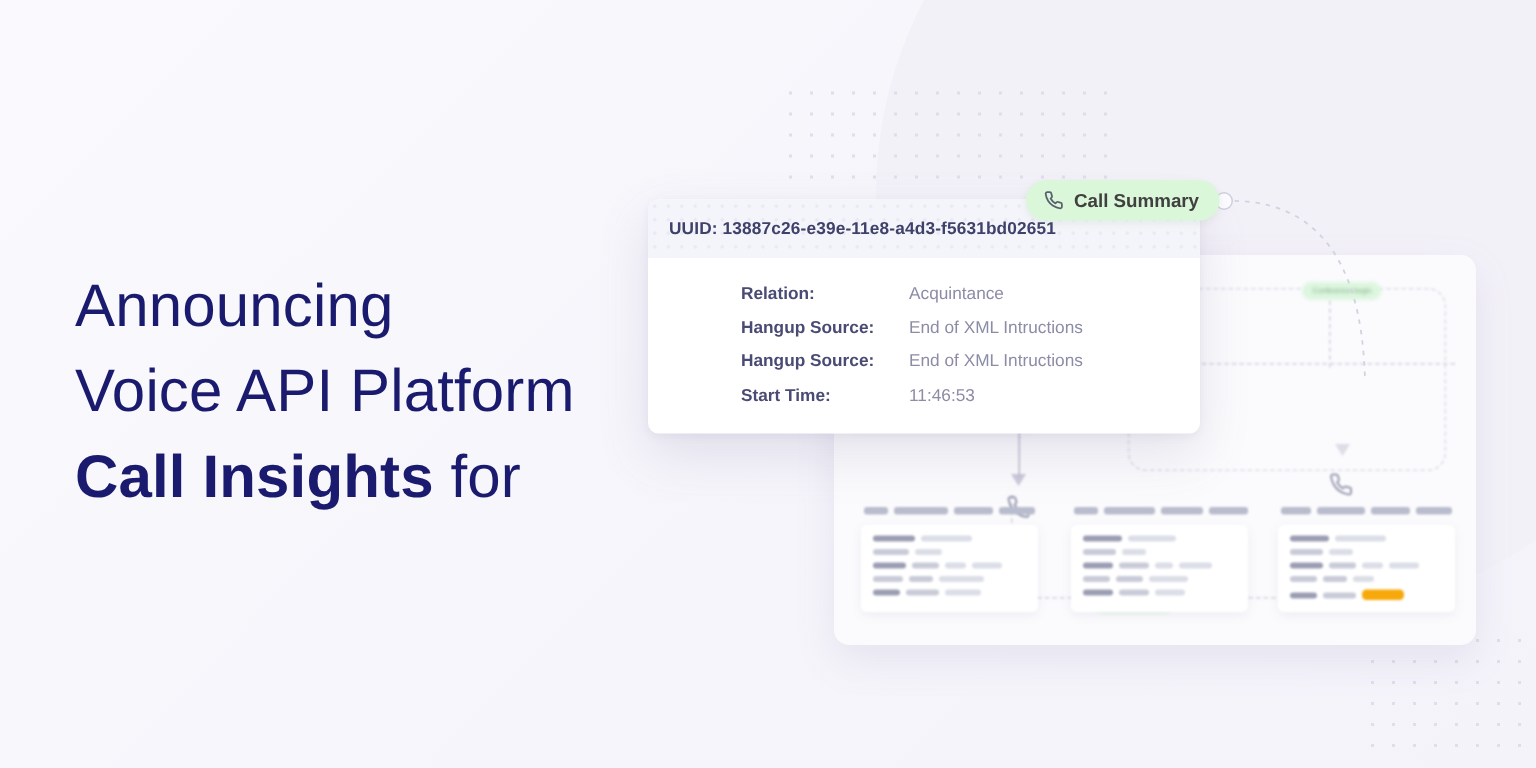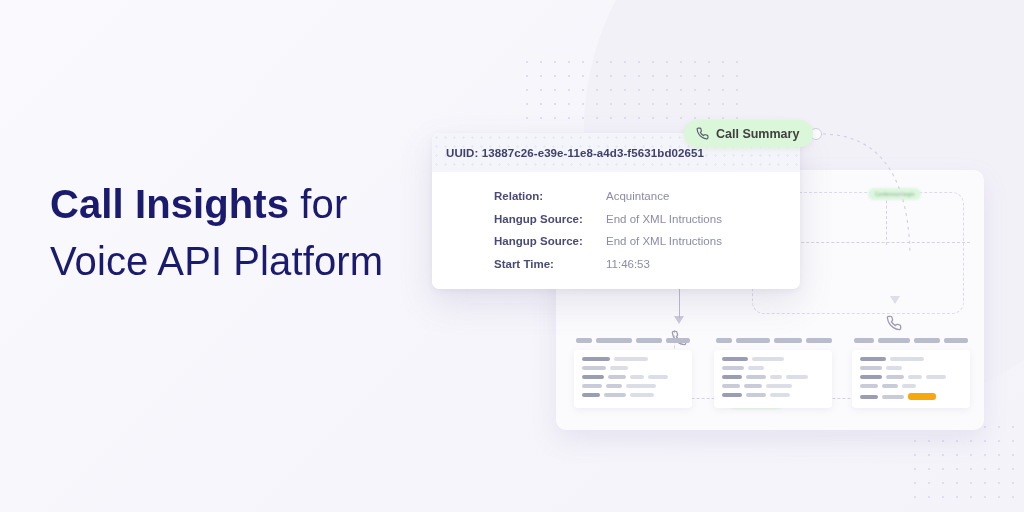--- a/index.html
+++ b/index.html
@@ -272,22 +272,23 @@
 </head>
 <body>
 
 <div class="banner">
 
   <div class="big-circle"></div>
   <div class="dots dots-top"></div>
   <div class="dots dots-right"></div>
 
   <div class="headline">
+    <span class="line">Announcing</span>
+    <span class="line">Voice API Platform</span>
     <span class="line"><b>Call Insights</b><span> for</span></span>
-    <span class="line">Voice API Platform</span>
   </div>
 
   <div class="panel">
     <div class="panel-inner">
 
       <div class="dash-h" style="left:14px; top:72px; width:400px;"></div>
       <div class="dash-h" style="left:40px; top:228px; width:350px;"></div>
       <div class="dash-v" style="left:118px; top:160px; height:70px;"></div>
       <div class="dash-v" style="left:330px; top:20px; height:55px;"></div>
       <div class="dash-circle" style="left:104px; top:46px; width:52px; height:52px;"></div>

